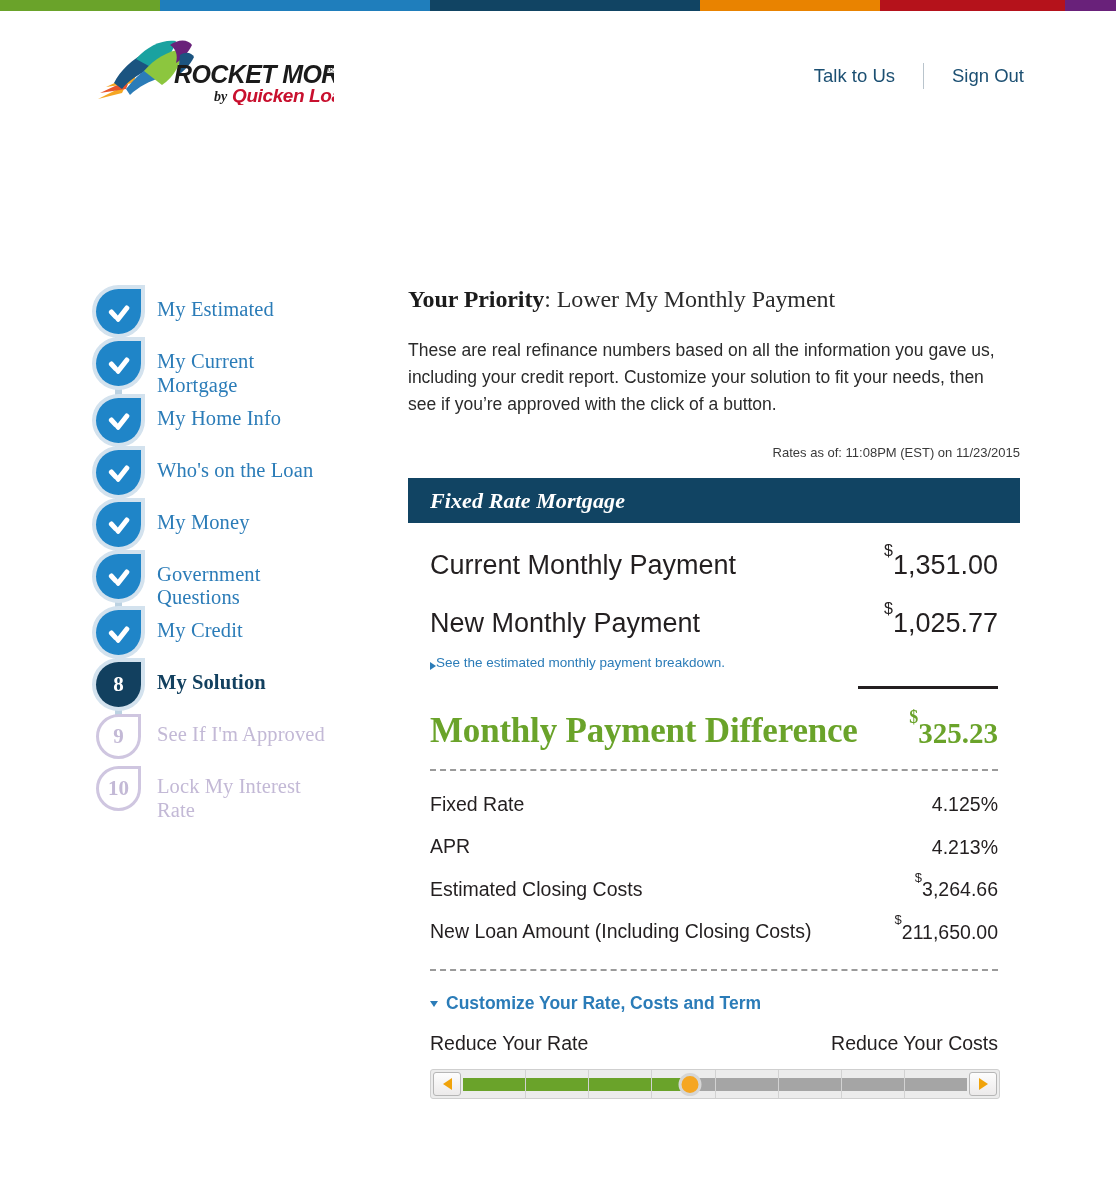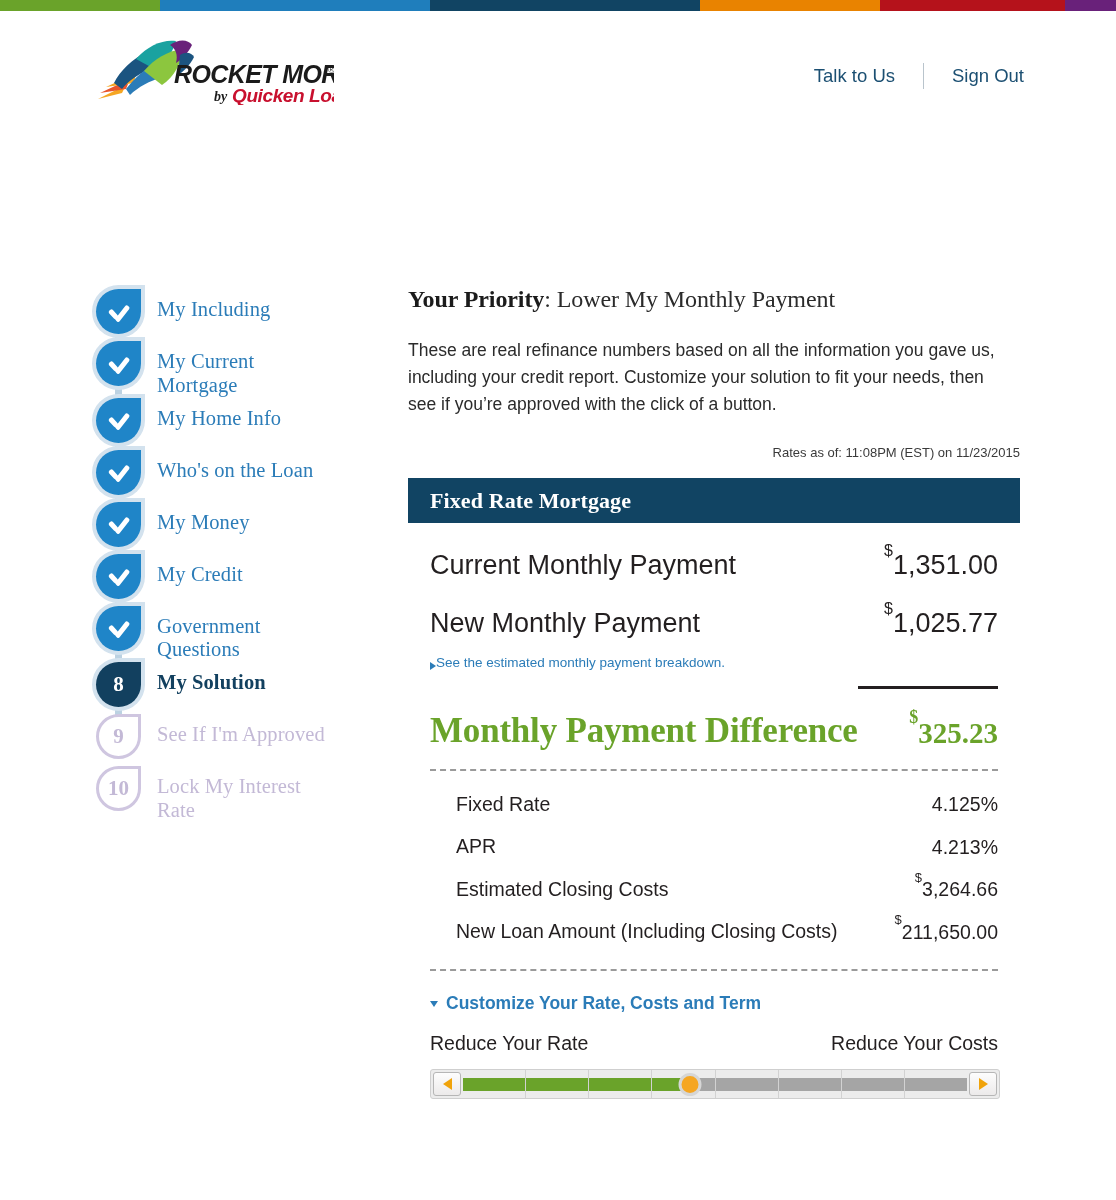--- a/index.html
+++ b/index.html
@@ -89,21 +89,21 @@
   .intro {
     margin-top: 24px; font-size: 17.5px; line-height: 1.53; color: #2b2b2b;
     width: 608px;
   }
   .rates-asof {
     margin-top: 28px; text-align: right; font-size: 13px; color: #3a3a3a;
   }
 
   .card-head {
     margin-top: 18px; background: #114463; height: 45px;
-    display: flex; align-items: center; padding-left: 22px;
+    display: flex; align-items: center; padding-left: 22px; font-style: italic;
   }
   .card-head .title {
     font-family: "Liberation Serif", serif;
     font-weight: bold; font-size: 22px; color: #ffffff; letter-spacing: .1px;
   }
 
   .card-body { padding: 0 22px; }
   .payrow {
     display: flex; justify-content: space-between; align-items: baseline;
     font-size: 27px; color: #231f20; padding-top: 27px;
@@ -131,21 +131,21 @@
     font-family: "Liberation Serif", serif; font-weight: bold;
     font-size: 29px; color: #6aa32a; white-space: nowrap;
   }
   .diffrow .amt sup { font-size: 18px; top: -.5em; position: relative; }
 
   .dashed { border-top: 2px dashed #9a9a9a; margin-top: 18px; }
 
   .detail-list { padding-top: 10px; }
   .detail {
     display: flex; justify-content: space-between; align-items: baseline;
-    font-size: 19.5px; color: #231f20; padding: 10px 0 8px; margin-left: 26px;
+    font-size: 19.5px; color: #231f20; padding: 10px 0 8px;
   }
   .detail .val { white-space: nowrap; }
   .detail .val sup { font-size: 13px; top: -.5em; position: relative; }
 
   .customize {
     margin-top: 22px; display: flex; align-items: center; gap: 8px;
     font-family: "Liberation Sans", sans-serif;
     font-weight: bold; font-size: 17.5px; color: #2b7cb8;
   }
 
@@ -230,21 +230,21 @@
   </div>
 
   <div class="content">
 
     <nav class="sidebar" id="sidebar">
         <div class="step done">
           <div class="connector"></div>
           <div class="badge done">
             <span class="check"></span>
           </div>
-          <div class="step-label" style="max-width: 180px;">My Including</div>
+          <div class="step-label" style="max-width: 180px;">My Estimated</div>
         </div>
         <div class="step done">
           <div class="connector"></div>
           <div class="badge done">
             <span class="check"></span>
           </div>
           <div class="step-label" style="max-width: 180px;">My Current Mortgage</div>
         </div>
         <div class="step done">
           <div class="connector"></div>
@@ -265,28 +265,28 @@
           <div class="badge done">
             <span class="check"></span>
           </div>
           <div class="step-label" style="max-width: 180px;">My Money</div>
         </div>
         <div class="step done">
           <div class="connector"></div>
           <div class="badge done">
             <span class="check"></span>
           </div>
+          <div class="step-label" style="max-width: 180px;">Government Questions</div>
+        </div>
+        <div class="step done">
+          <div class="connector"></div>
+          <div class="badge done">
+            <span class="check"></span>
+          </div>
           <div class="step-label" style="max-width: 180px;">My Credit</div>
-        </div>
-        <div class="step done">
-          <div class="connector"></div>
-          <div class="badge done">
-            <span class="check"></span>
-          </div>
-          <div class="step-label" style="max-width: 180px;">Government Questions</div>
         </div>
         <div class="step current">
           <div class="connector"></div>
           <div class="badge current">
             <span class="num">8</span>
           </div>
           <div class="step-label" style="max-width: 180px;">My Solution</div>
         </div>
         <div class="step future plain">
           <div class="connector" style="background: transparent;"></div>

